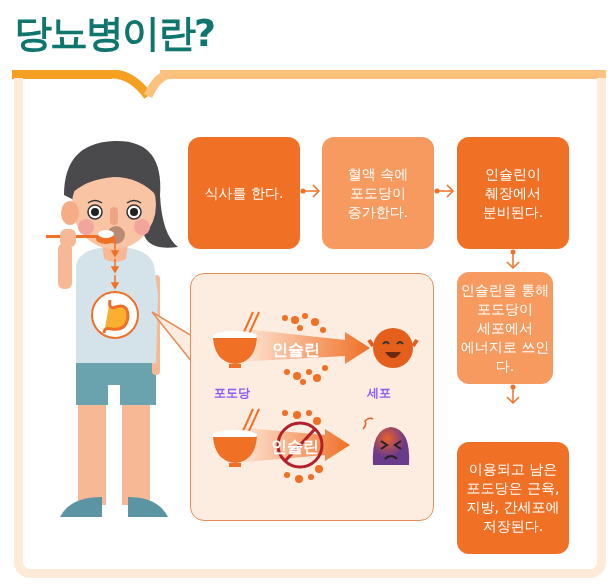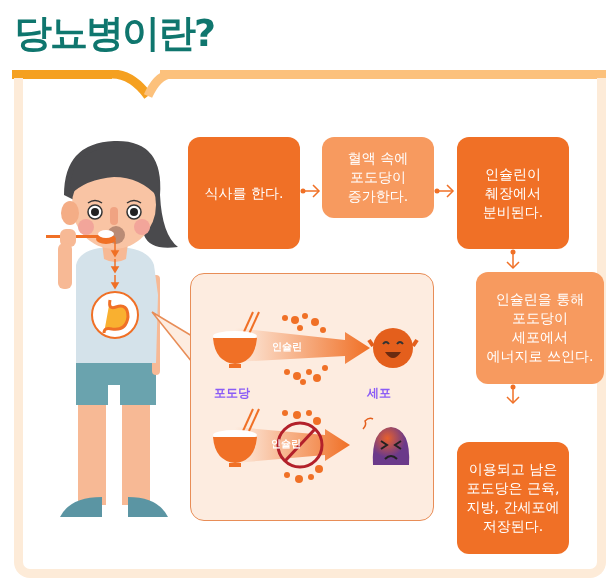--- a/index.html
+++ b/index.html
@@ -27,21 +27,21 @@
   .dark { background: #f07026; text-align: center; }
   .light { background: #f79a5f; }
 
   .arrow { position: absolute; }
 
   .panel {
     position: absolute; left: 190px; top: 273px; width: 244px; height: 248px;
     background: #fdece0; border: 1.5px solid #e88d57; border-radius: 14px;
   }
   .lbl { position: absolute; font-size: 12px; font-weight: bold; color: #8b5cf6; }
-  .insulin-text { position: absolute; font-size: 10px; color: #fff; font-weight: bold; }
+  .insulin-text { position: absolute; font-size: 16px; color: #fff; font-weight: bold; }
 </style>
 </head>
 <body>
 
 <div class="title">당뇨병이란?</div>
 
 <div class="top-bar-left"></div>
 <div class="top-bar-right"></div>
 <svg class="notch" viewBox="0 0 80 30">
   <path d="M20 4 Q40 4 56 26" stroke="#f5a020" stroke-width="9" fill="none"></path>
@@ -105,27 +105,27 @@
   <circle cx="75" cy="180" r="23" fill="#fff" stroke="#f07026" stroke-width="2"></circle>
   <path d="M70 165 Q68 175 76 172 Q88 168 88 182 Q86 196 72 194 Q64 192 64 198" stroke="#f07026" stroke-width="3" fill="#f9b030"></path>
 </svg>
 
 <svg style="position:absolute;left:150px;top:310px;" width="44" height="60" viewBox="0 0 44 60">
   <path d="M2 2 L42 26 L42 52 Z" fill="#fdece0" stroke="#e88d57" stroke-width="1.5"></path>
   <rect x="41" y="20" width="4" height="36" fill="#fdece0"></rect>
 </svg>
 
 <div class="box dark" style="left:188px;top:137px;width:112px;height:112px;">식사를 한다.</div>
-<div class="box light" style="left:322px;top:137px;width:112px;height:81px;">혈액 속에
+<div class="box light" style="left:322px;top:137px;width:112px;height:112px;">혈액 속에
 포도당이
 증가한다.</div>
 <div class="box dark" style="left:457px;top:137px;width:112px;height:112px;">인슐린이
 췌장에서
 분비된다.</div>
-<div class="box light" style="left:476px;top:272px;width:128px;height:112px;">인슐린을 통해
+<div class="box light" style="left:457px;top:272px;width:96px;height:112px;">인슐린을 통해
 포도당이
 세포에서
 에너지로 쓰인다.</div>
 <div class="box dark" style="left:457px;top:407px;width:112px;height:112px;margin-top:35px;">이용되고 남은
 포도당은 근육,
 지방, 간세포에
 저장된다.</div>
 
 <svg class="arrow" style="left:300px;top:183px;" width="22" height="16" viewBox="0 0 22 16">
   <circle cx="3" cy="8" r="2.5" fill="#f07026"></circle>

